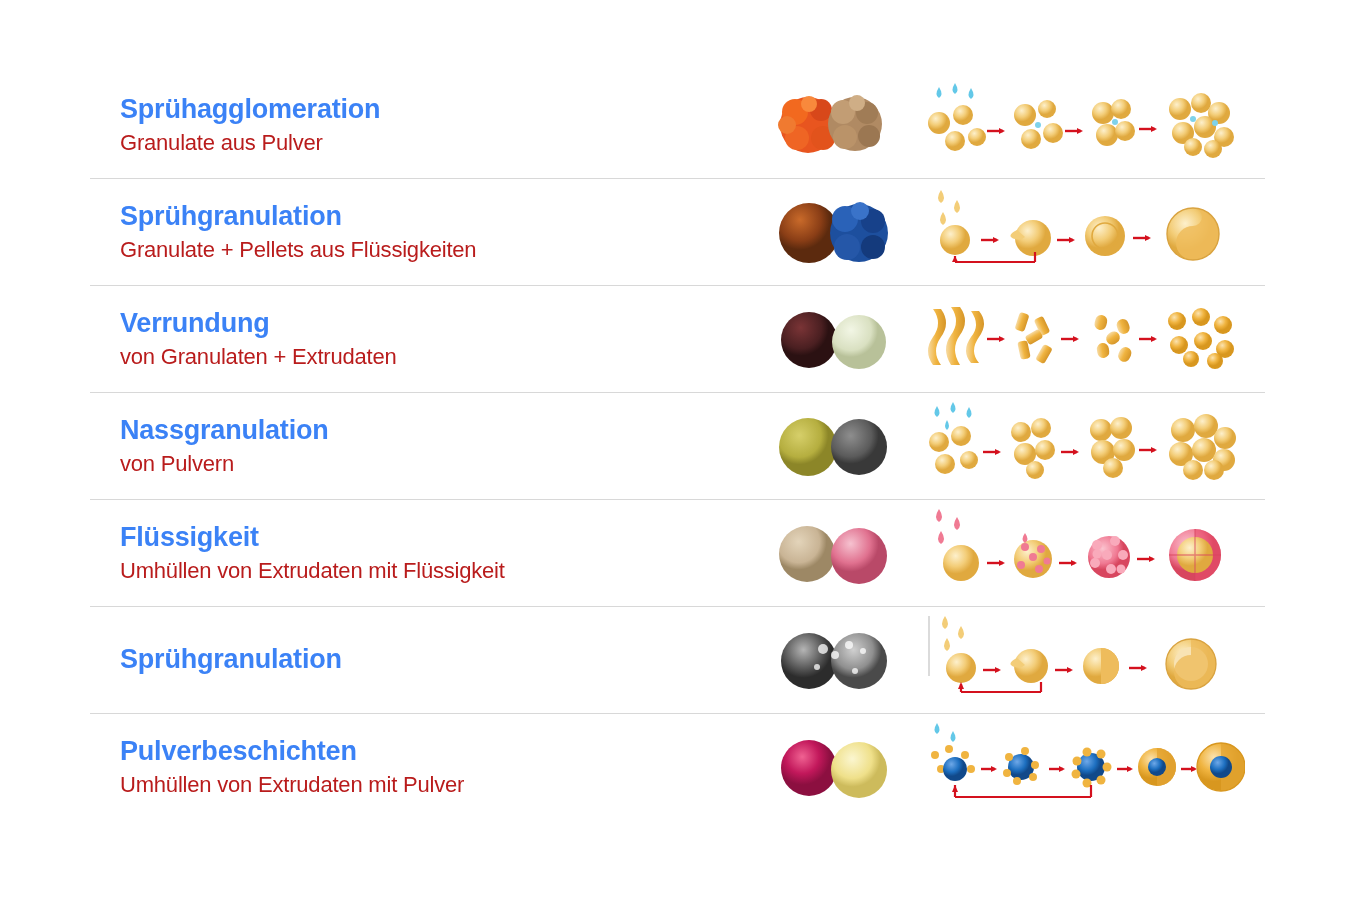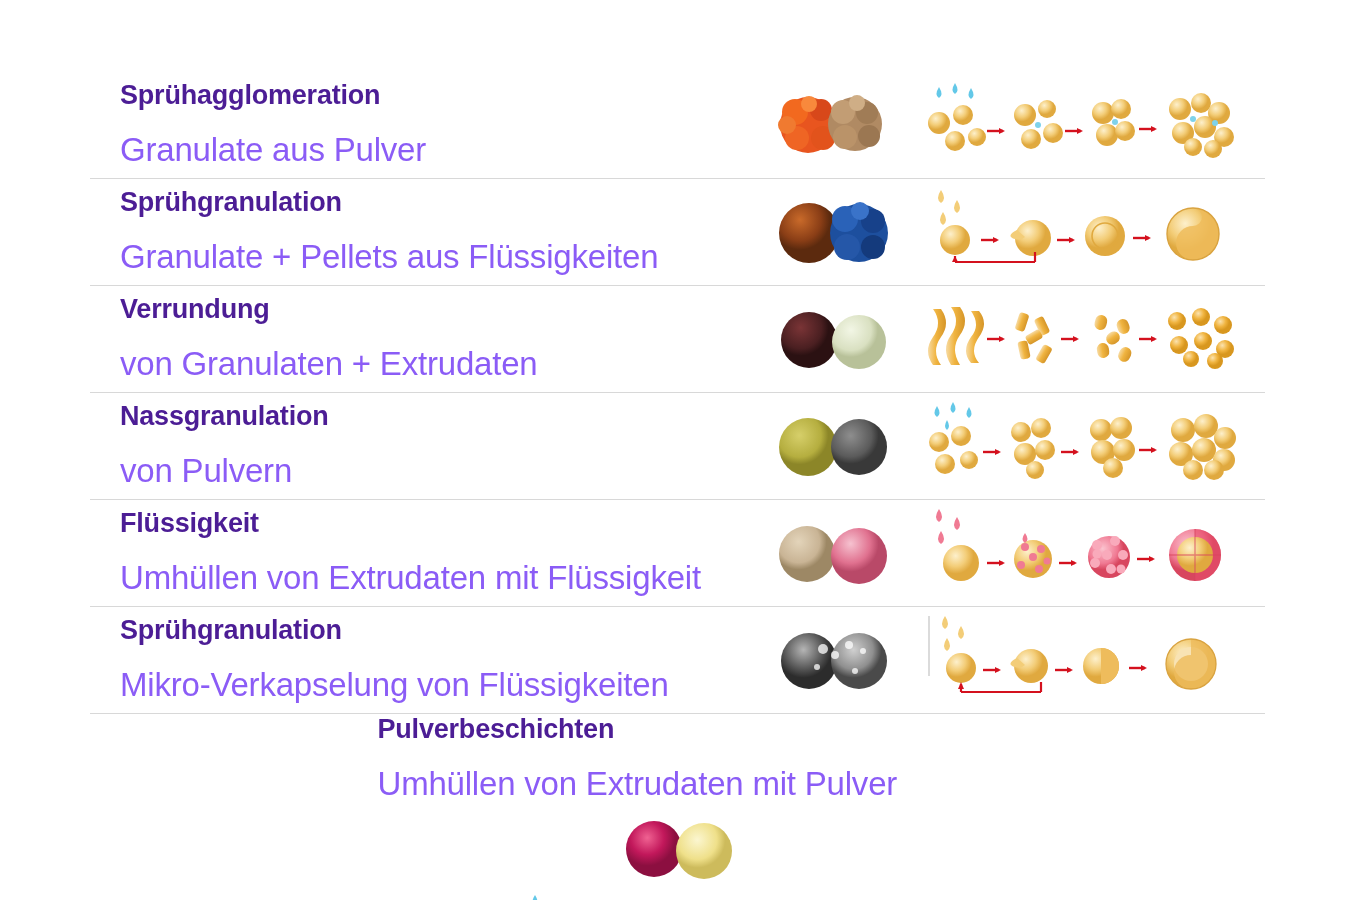--- a/index.html
+++ b/index.html
@@ -26,43 +26,43 @@
     top: 72px;
     width: 1175px;
   }
   .row {
     position: relative;
     display: flex;
     align-items: center;
     height: 106px;
     border-bottom: 1px solid #d8d8d8;
   }
-  .row:last-child { border-bottom: none; flex-direction: column; }
+  .row:last-child { border-bottom: none; }
 
   .text-col {
     width: 660px;
     padding-left: 30px;
     box-sizing: border-box;
   }
   .row-title {
-    color: #4c1d95;
+    color: #3b82f6;
     font-size: 27px;
     font-weight: bold;
     line-height: 1.18;
     letter-spacing: -0.2px;
     white-space: nowrap;
   }
   .row-sub {
-    color: #8b5cf6;
-    font-size: 33px;
+    color: #b91c1c;
+    font-size: 22px;
     font-weight: normal;
     line-height: 1.2;
     letter-spacing: -0.2px;
     white-space: nowrap;
-    margin-top: 18px;
+    margin-top: 4px;
   }
 
   .photo-col {
     width: 165px;
     display: flex;
     align-items: center;
     justify-content: center;
   }
   .diagram-col {
     flex: 1;
@@ -465,21 +465,20 @@
             <circle cx="270" cy="48" r="18" fill="url(#ball5)"></circle>
             <path d="M270 22 v52 M244 48 h52" stroke="#d8465f" stroke-width="1.4" fill="none" opacity="0.6"></path>
           </g>
         </svg>
       </div>
     </div>
 
     <div class="row">
       <div class="text-col">
         <div class="row-title">Sprühgranulation</div>
-        <div class="row-sub">Mikro-Verkapselung von Flüssigkeiten</div>
       </div>
       <div class="photo-col">
         <svg width="140" height="90" viewBox="0 0 140 90">
           <defs>
             <radialGradient id="mic1" cx="40%" cy="30%">
               <stop offset="0%" stop-color="#b5b5b5"></stop>
                 <stop offset="70%" stop-color="#555555"></stop>
                 <stop offset="100%" stop-color="#2c2c2c"></stop>
             </radialGradient>
             <radialGradient id="mic2" cx="40%" cy="30%">

